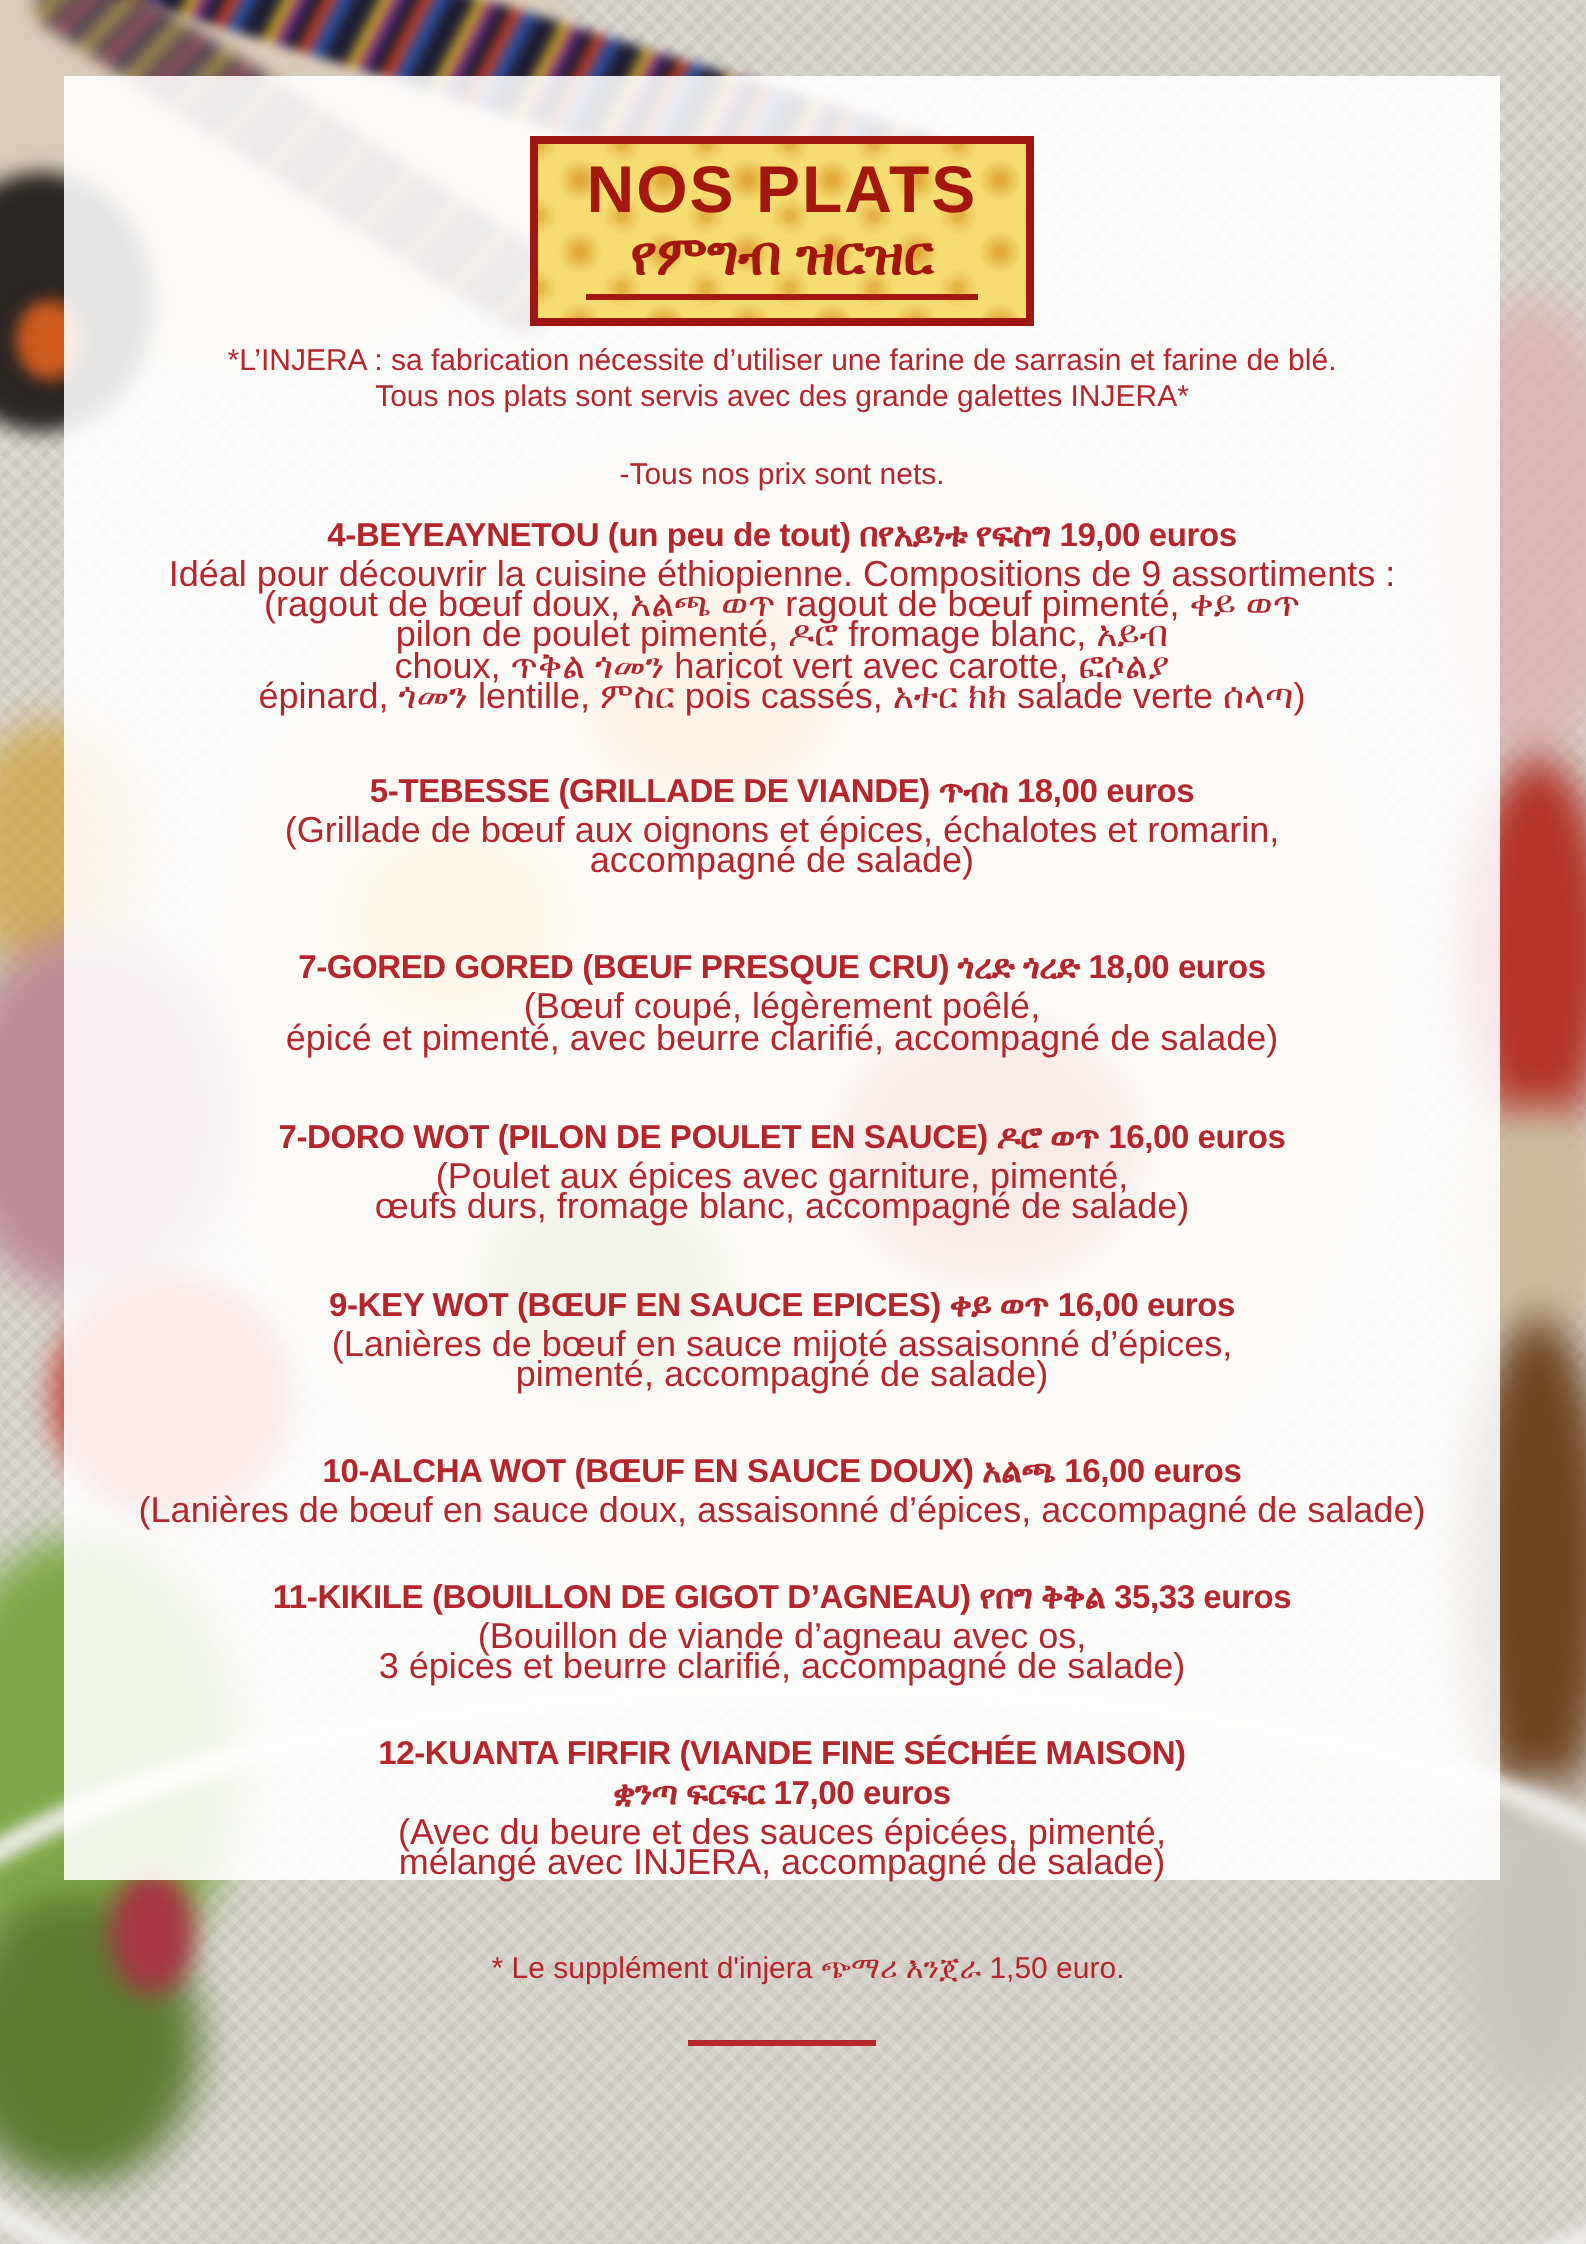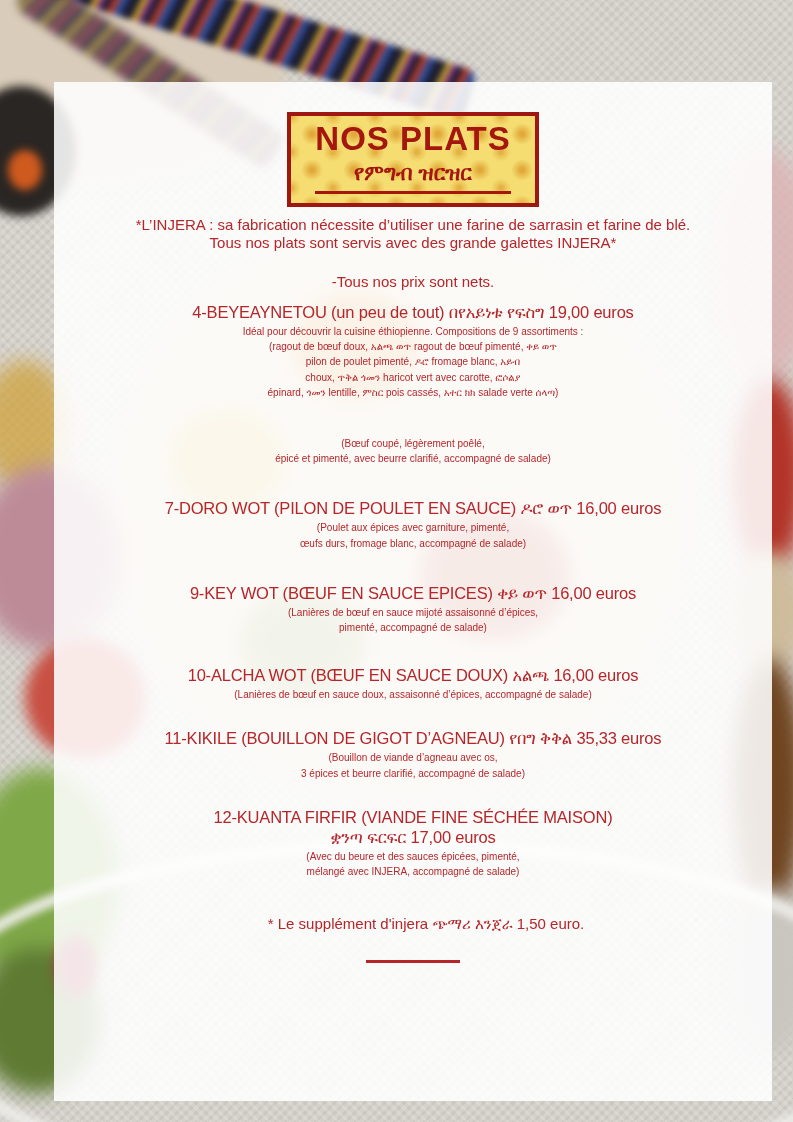--- a/index.html
+++ b/index.html
@@ -34,38 +34,38 @@
   .right-brown{left:733px;top:658px;width:72px;height:255px;background:#6f4520;}
   .right-plate{left:728px;top:888px;width:84px;height:165px;background:#c9c6c0;}
   .center-injera{left:110px;top:220px;width:580px;height:580px;background:#e6d4ba;opacity:.9;}
   .pile-orange{left:290px;top:290px;width:130px;height:110px;background:#d98e2b;opacity:.85;}
   .pile-red{left:420px;top:510px;width:150px;height:130px;background:#b54a32;opacity:.85;}
   .pile-yellow{left:170px;top:410px;width:115px;height:100px;background:#d9b63f;opacity:.85;}
   .pile-green{left:240px;top:590px;width:125px;height:105px;background:#8a9a4a;opacity:.85;}
   .plate-rim{position:absolute;left:-80px;top:838px;width:950px;height:330px;border-radius:50%;
     border:13px solid #eeede9;filter:blur(4px);background:transparent;}
   
-  .panel{position:absolute;left:54px;top:38px;width:718px;height:1019px;
-    background:rgba(255,255,255,.88);text-align:center;color:#b5262b;margin-top:44px;}
+  .panel{position:absolute;left:32px;top:38px;width:718px;height:902px;
+    background:rgba(255,255,255,.88);text-align:center;color:#b5262b;}
   .title-box{display:inline-block;margin-top:30px;padding:5px 24px 9px;
     border:4px solid #9e1712;
     background-color:#f5dd72;
     background-image:
       radial-gradient(circle, rgba(222,160,48,.85) 2px, rgba(222,160,48,.45) 6px, rgba(222,160,48,0) 11px),
       radial-gradient(circle, rgba(222,160,48,.7) 2px, rgba(222,160,48,.35) 5px, rgba(222,160,48,0) 10px);
     background-size:42px 36px, 42px 36px;
     background-position:0 0, 21px 18px;}
   .title-fr{font-size:33px;font-weight:600;letter-spacing:1px;color:#a3170e;line-height:36px;}
-  .title-am{font-size:21px;font-weight:bold;color:#a3170e;line-height:31px;}
+  .title-am{font-size:27px;font-weight:bold;color:#a3170e;line-height:31px;}
   .title-underline{width:196px;border-top:3px solid #a3170e;margin:3px auto 0;}
   .intro{font-size:15px;line-height:18px;margin-top:9px;}
   .prices-note{font-size:15px;margin-top:21px;}
   .item{margin:0;}
-  .item h3{font-size:16.5px;line-height:20px;font-weight:normal;margin:0;white-space:pre-line;letter-spacing:-.2px;}
-  .item p{font-size:10px;line-height:15.2px;margin:2px 0 0;white-space:pre-line;}
+  .item h3{font-size:16.5px;line-height:20px;font-weight:bold;margin:0;white-space:pre-line;letter-spacing:-.2px;}
+  .item p{font-size:18px;line-height:15.2px;margin:2px 0 0;white-space:pre-line;}
   .m4{margin-top:12px;} .m5{margin-top:30px;} .m6{margin-top:32px;} .m7{margin-top:36px;}
   .m8{margin-top:32px;} .m9{margin-top:32px;} .m10{margin-top:30px;} .m11{margin-top:26px;}
   .m12{margin-top:26px;}
   .supplement{font-size:15px;margin:36px 0 0;padding-left:26px;}
   .divider{width:94px;border-top:3px solid #b5262b;margin:27px auto 0;}
 </style>
 </head>
 <body>
 
 <div class="stage">
@@ -112,23 +112,29 @@
 
     <section class="item m4">
       <h3>4-BEYEAYNETOU (un peu de tout) በየአይነቱ የፍስግ 19,00 euros</h3>
       <p>Idéal pour découvrir la cuisine éthiopienne. Compositions de 9 assortiments :
 (ragout de bœuf doux, አልጫ ወጥ ragout de bœuf pimenté, ቀይ ወጥ
 pilon de poulet pimenté, ዶሮ fromage blanc, አይብ
 choux, ጥቅል ጎመን haricot vert avec carotte, ፎሶልያ
 épinard, ጎመን lentille, ምስር pois cassés, አተር ክክ salade verte ሰላጣ)</p>
     </section>
 
+    <section class="item m5">
+      <h3>5-TEBESSE (GRILLADE DE VIANDE) ጥብስ  18,00 euros</h3>
+      <p>(Grillade de bœuf aux oignons et épices, échalotes et romarin,
+accompagné de salade)</p>
+    </section>
 
 
     <section class="item m7">
+      <h3>7-GORED GORED (BŒUF PRESQUE CRU) ጎረድ ጎረድ  18,00 euros</h3>
       <p>(Bœuf coupé, légèrement poêlé,
 épicé et pimenté, avec beurre clarifié, accompagné de salade)</p>
     </section>
 
     <section class="item m8">
       <h3>7-DORO WOT (PILON DE POULET EN SAUCE) ዶሮ ወጥ  16,00 euros</h3>
       <p>(Poulet aux épices avec garniture, pimenté,
 œufs durs, fromage blanc, accompagné de salade)</p>
     </section>
 

